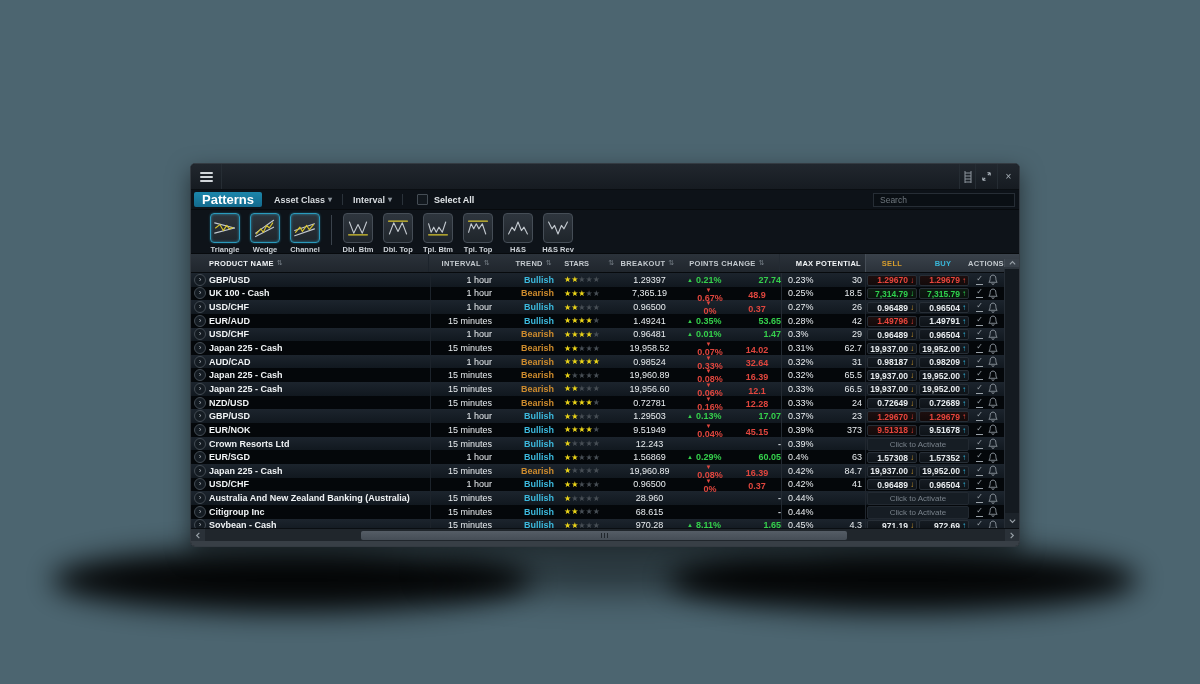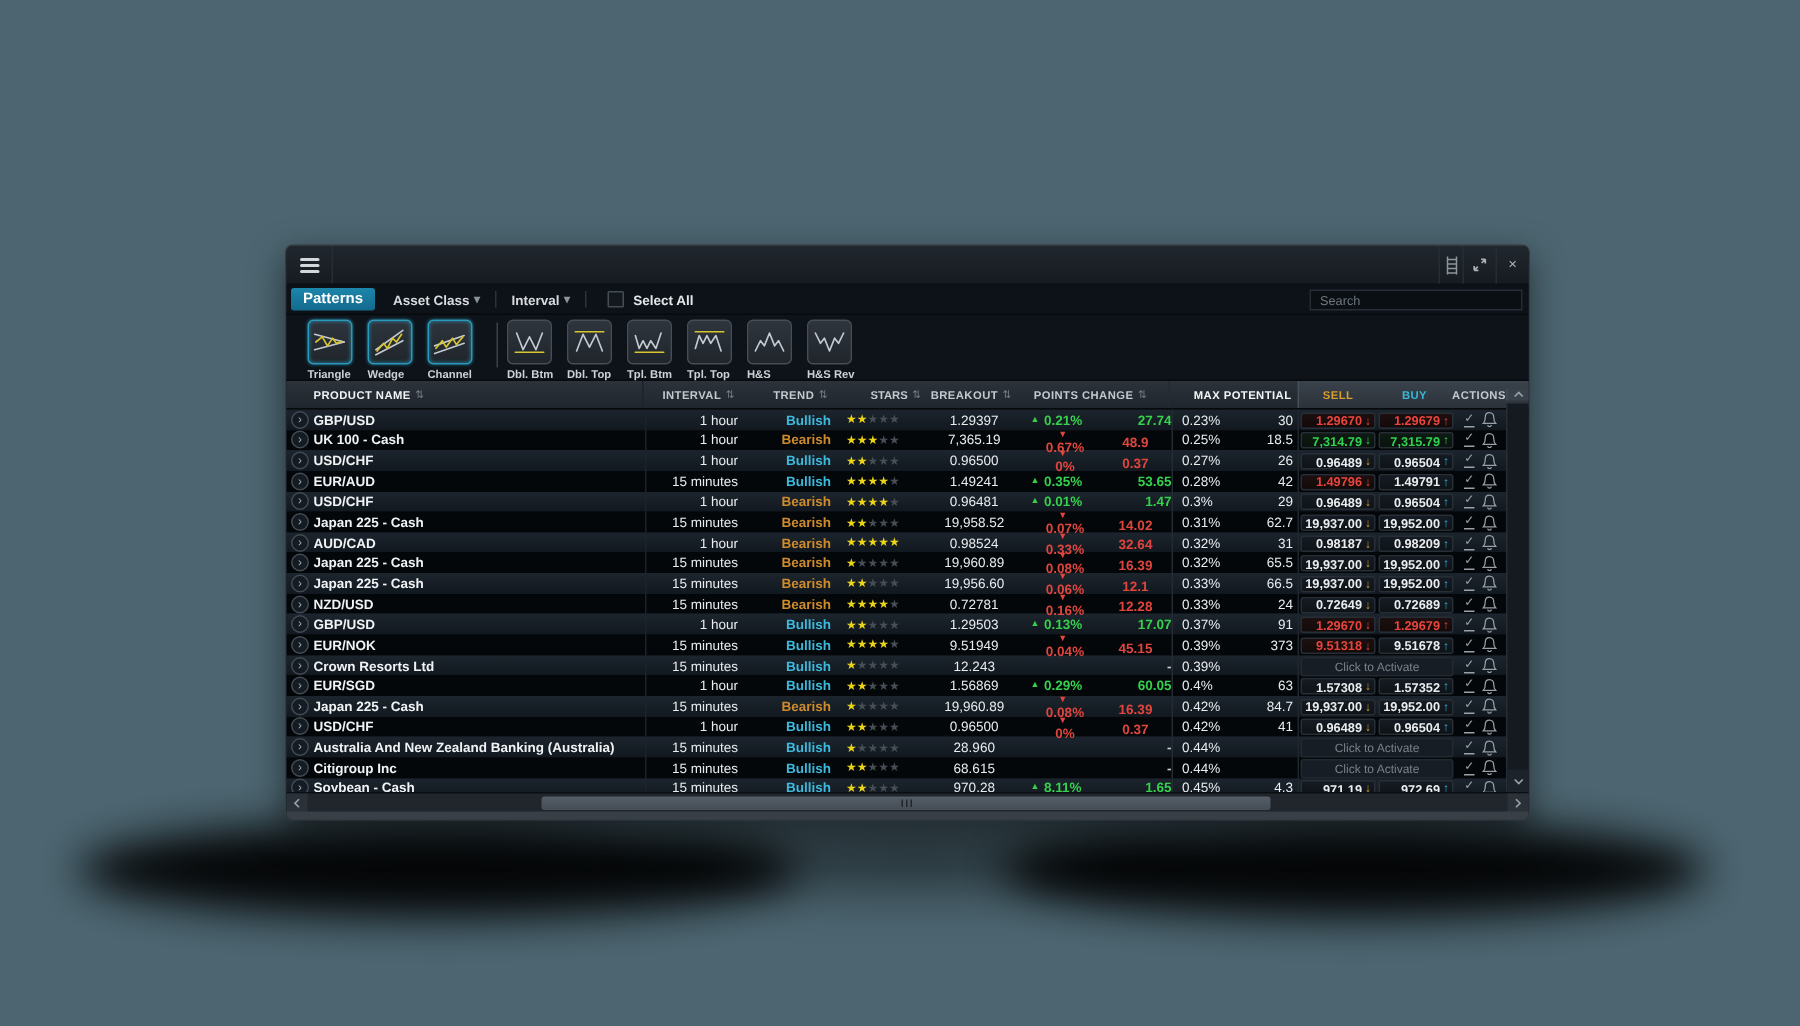--- a/index.html
+++ b/index.html
@@ -29,36 +29,36 @@
   .tab.active{background:linear-gradient(#1c86ab,#136a8d);color:#fff;font-weight:700;}
   .winctl{position:absolute;right:0;top:0;height:25px;display:flex;}
   .ctl{width:21px;height:25px;display:flex;align-items:center;justify-content:center;
        border-left:1px solid #252c33;cursor:pointer;color:#aab2b9;font-size:10px;}
   .ctl.dock{width:15px;}
 
   
   .toolbar{position:relative;height:19px;background:#0d1218;display:flex;align-items:center;
            border-bottom:1px solid #070a0d;font-size:9px;}
   .btn-patterns{margin-left:3px;padding:0 8px;height:15px;line-height:15px;border-radius:2px;
-                background:linear-gradient(#1c86ab,#136a8d);color:#fff;font-size:10px;font-weight:700;cursor:pointer;}
+                background:linear-gradient(#1c86ab,#136a8d);color:#fff;font-size:13px;font-weight:700;cursor:pointer;}
   .dd{margin-left:12px;color:#d7dbdf;font-weight:700;cursor:pointer;display:flex;align-items:center;gap:3px;}
   .dd .caret{color:#8b939b;font-size:8px;}
   .tsep{width:1px;height:11px;background:#2a323a;margin:0 10px;}
   .checkbox{width:9px;height:9px;background:#12181e;border:1px solid #454d55;border-radius:1px;
             margin-left:4px;cursor:pointer;}
   .selall{margin-left:6px;color:#e2e6e9;font-weight:700;cursor:pointer;}
   .searchbox{position:absolute;right:4px;top:3px;width:128px;height:12px;background:#0a0f14;
              border:1px solid #262d35;color:#aab1b8;font-size:8.5px;padding:0 6px;outline:none;
              font-family:"Liberation Sans",sans-serif;}
   .searchbox::placeholder{color:#6f777e;}
 
   
   .pattrow{height:43px;background:#0e1319;display:flex;align-items:flex-start;padding-left:14px;
            border-bottom:1px solid #070a0d;}
-  .pitem{width:40px;margin-top:3px;display:flex;flex-direction:column;cursor:pointer;}
+  .pitem{width:40px;margin-top:3px;display:flex;flex-direction:column;align-items:center;cursor:pointer;}
   .pbtn{width:28px;height:28px;border-radius:4px;border:1px solid #454d56;
         background:linear-gradient(#2e353d,#1f252b);display:flex;align-items:center;justify-content:center;}
   .pitem.selected .pbtn{border-color:#2a9abc;box-shadow:0 0 3px rgba(42,154,188,.8) inset,0 0 2px rgba(42,154,188,.6);}
   .plabel{margin-top:2px;font-size:7.5px;font-weight:700;color:#ccd1d6;white-space:nowrap;}
   .psep{width:1px;height:30px;background:#3a424b;margin:5px 6px 0 6px;}
   .pbtn svg .g{stroke:#c3c9cf;}
   .pbtn svg .y{stroke:#d8c52f;}
   .pbtn svg polyline,.pbtn svg line{fill:none;stroke-width:1.3;stroke-linejoin:round;stroke-linecap:round;}
 
   
@@ -282,21 +282,21 @@
         <span class="sort">⇅</span>
     </div>
     <div class="c-int" style="cursor:pointer;">
       <span>Interval</span>
         <span class="sort">⇅</span>
     </div>
     <div class="c-trend" style="cursor:pointer;">
       <span>Trend</span>
         <span class="sort">⇅</span>
     </div>
-    <div class="c-stars" style="justify-content:flex-end;padding-right:6px;cursor:pointer;">
+    <div class="c-stars" style="justify-content:flex-end;padding-right:6px;cursor:pointer;gap:16px;">
       <span style="font-size:7.5px;">Stars</span>
         <span class="sort">⇅</span>
     </div>
     <div class="c-brk" style="cursor:pointer;">
       <span>Breakout</span>
         <span class="sort">⇅</span>
     </div>
     <div class="hcell" style="width:104px;justify-content:center;cursor:pointer;">
       <span>Points Change</span>
         <span class="sort">⇅</span>
@@ -751,21 +751,21 @@
           <span class="star empty">★</span>
           <span class="star empty">★</span>
         </div>
         <div class="c-brk">1.29503</div>
         <div class="c-pct up">
           <span class="marker">▲</span>
           <span>0.13%</span>
         </div>
         <div class="c-pts up">17.07</div>
         <div class="c-mppct">0.37%</div>
-        <div class="c-mpval">91</div>
+        <div class="c-mpval">23</div>
         <div class="sellbuy">
           <div class="cell sell st-down">
             <span class="val">1.29670</span>
             <span class="arrow">↓</span>
           </div>
           <div class="cell buy st-down">
             <span class="val">1.29679</span>
             <span class="arrow">↑</span>
           </div>
         </div>

